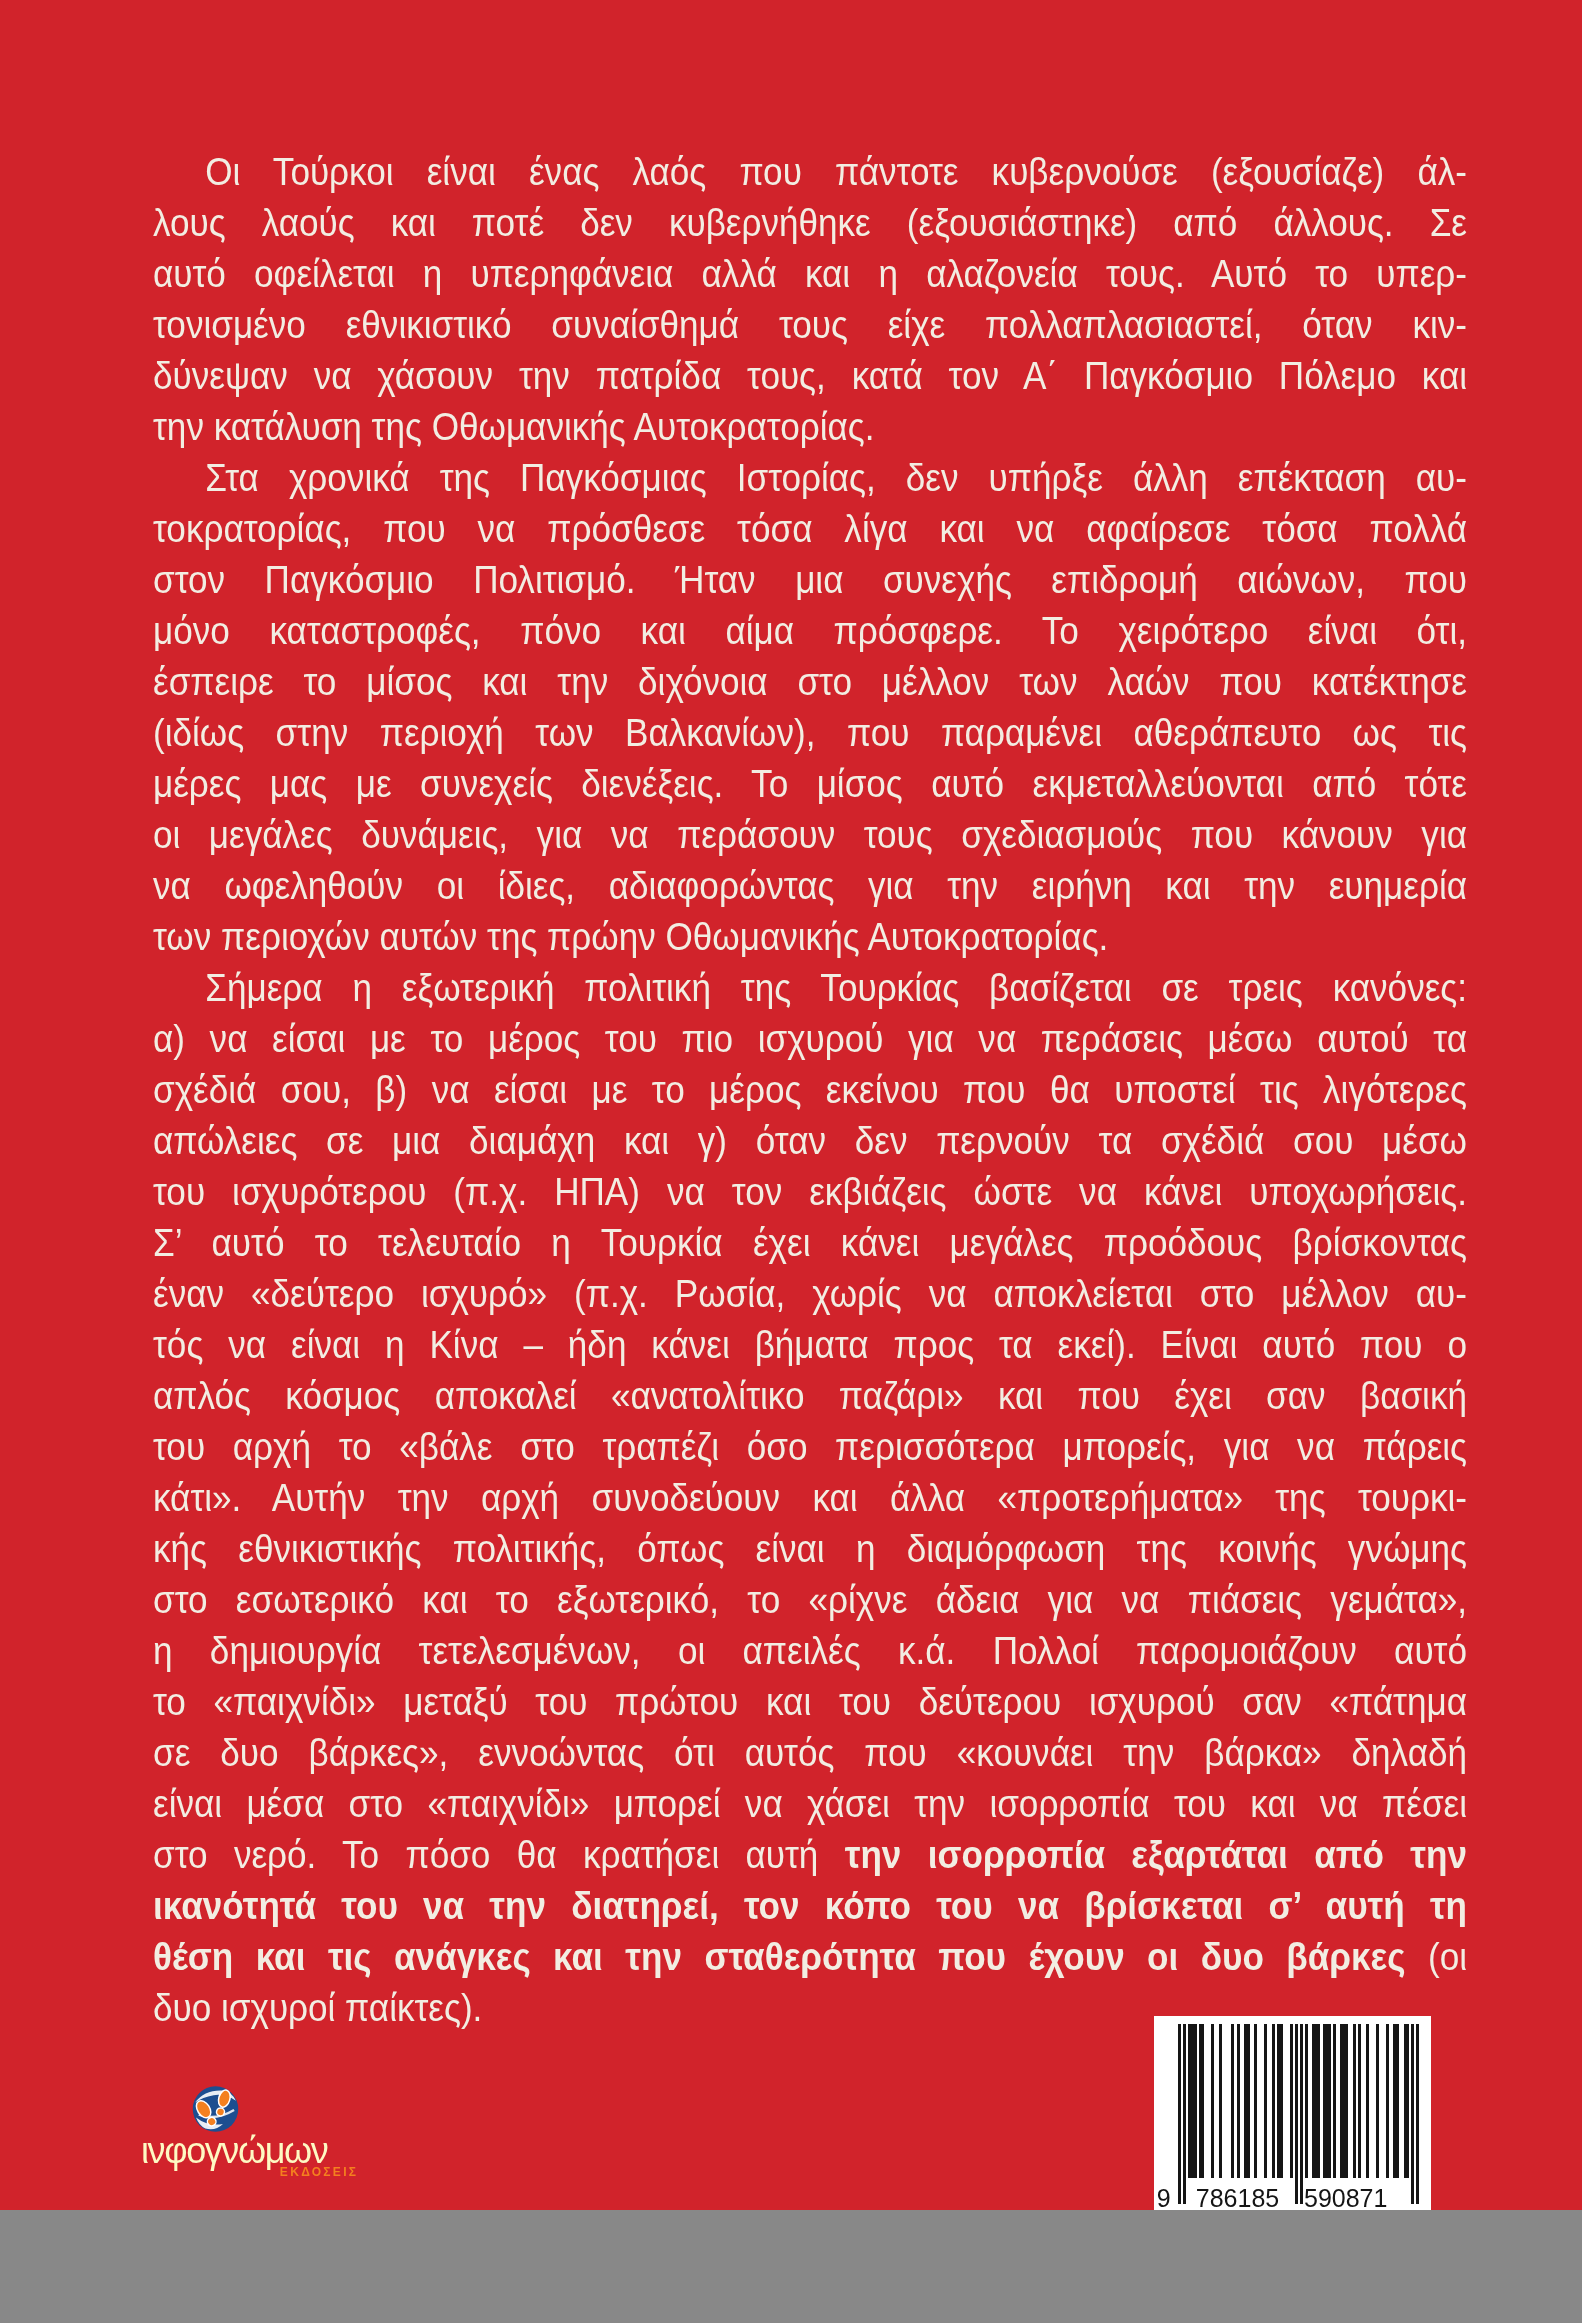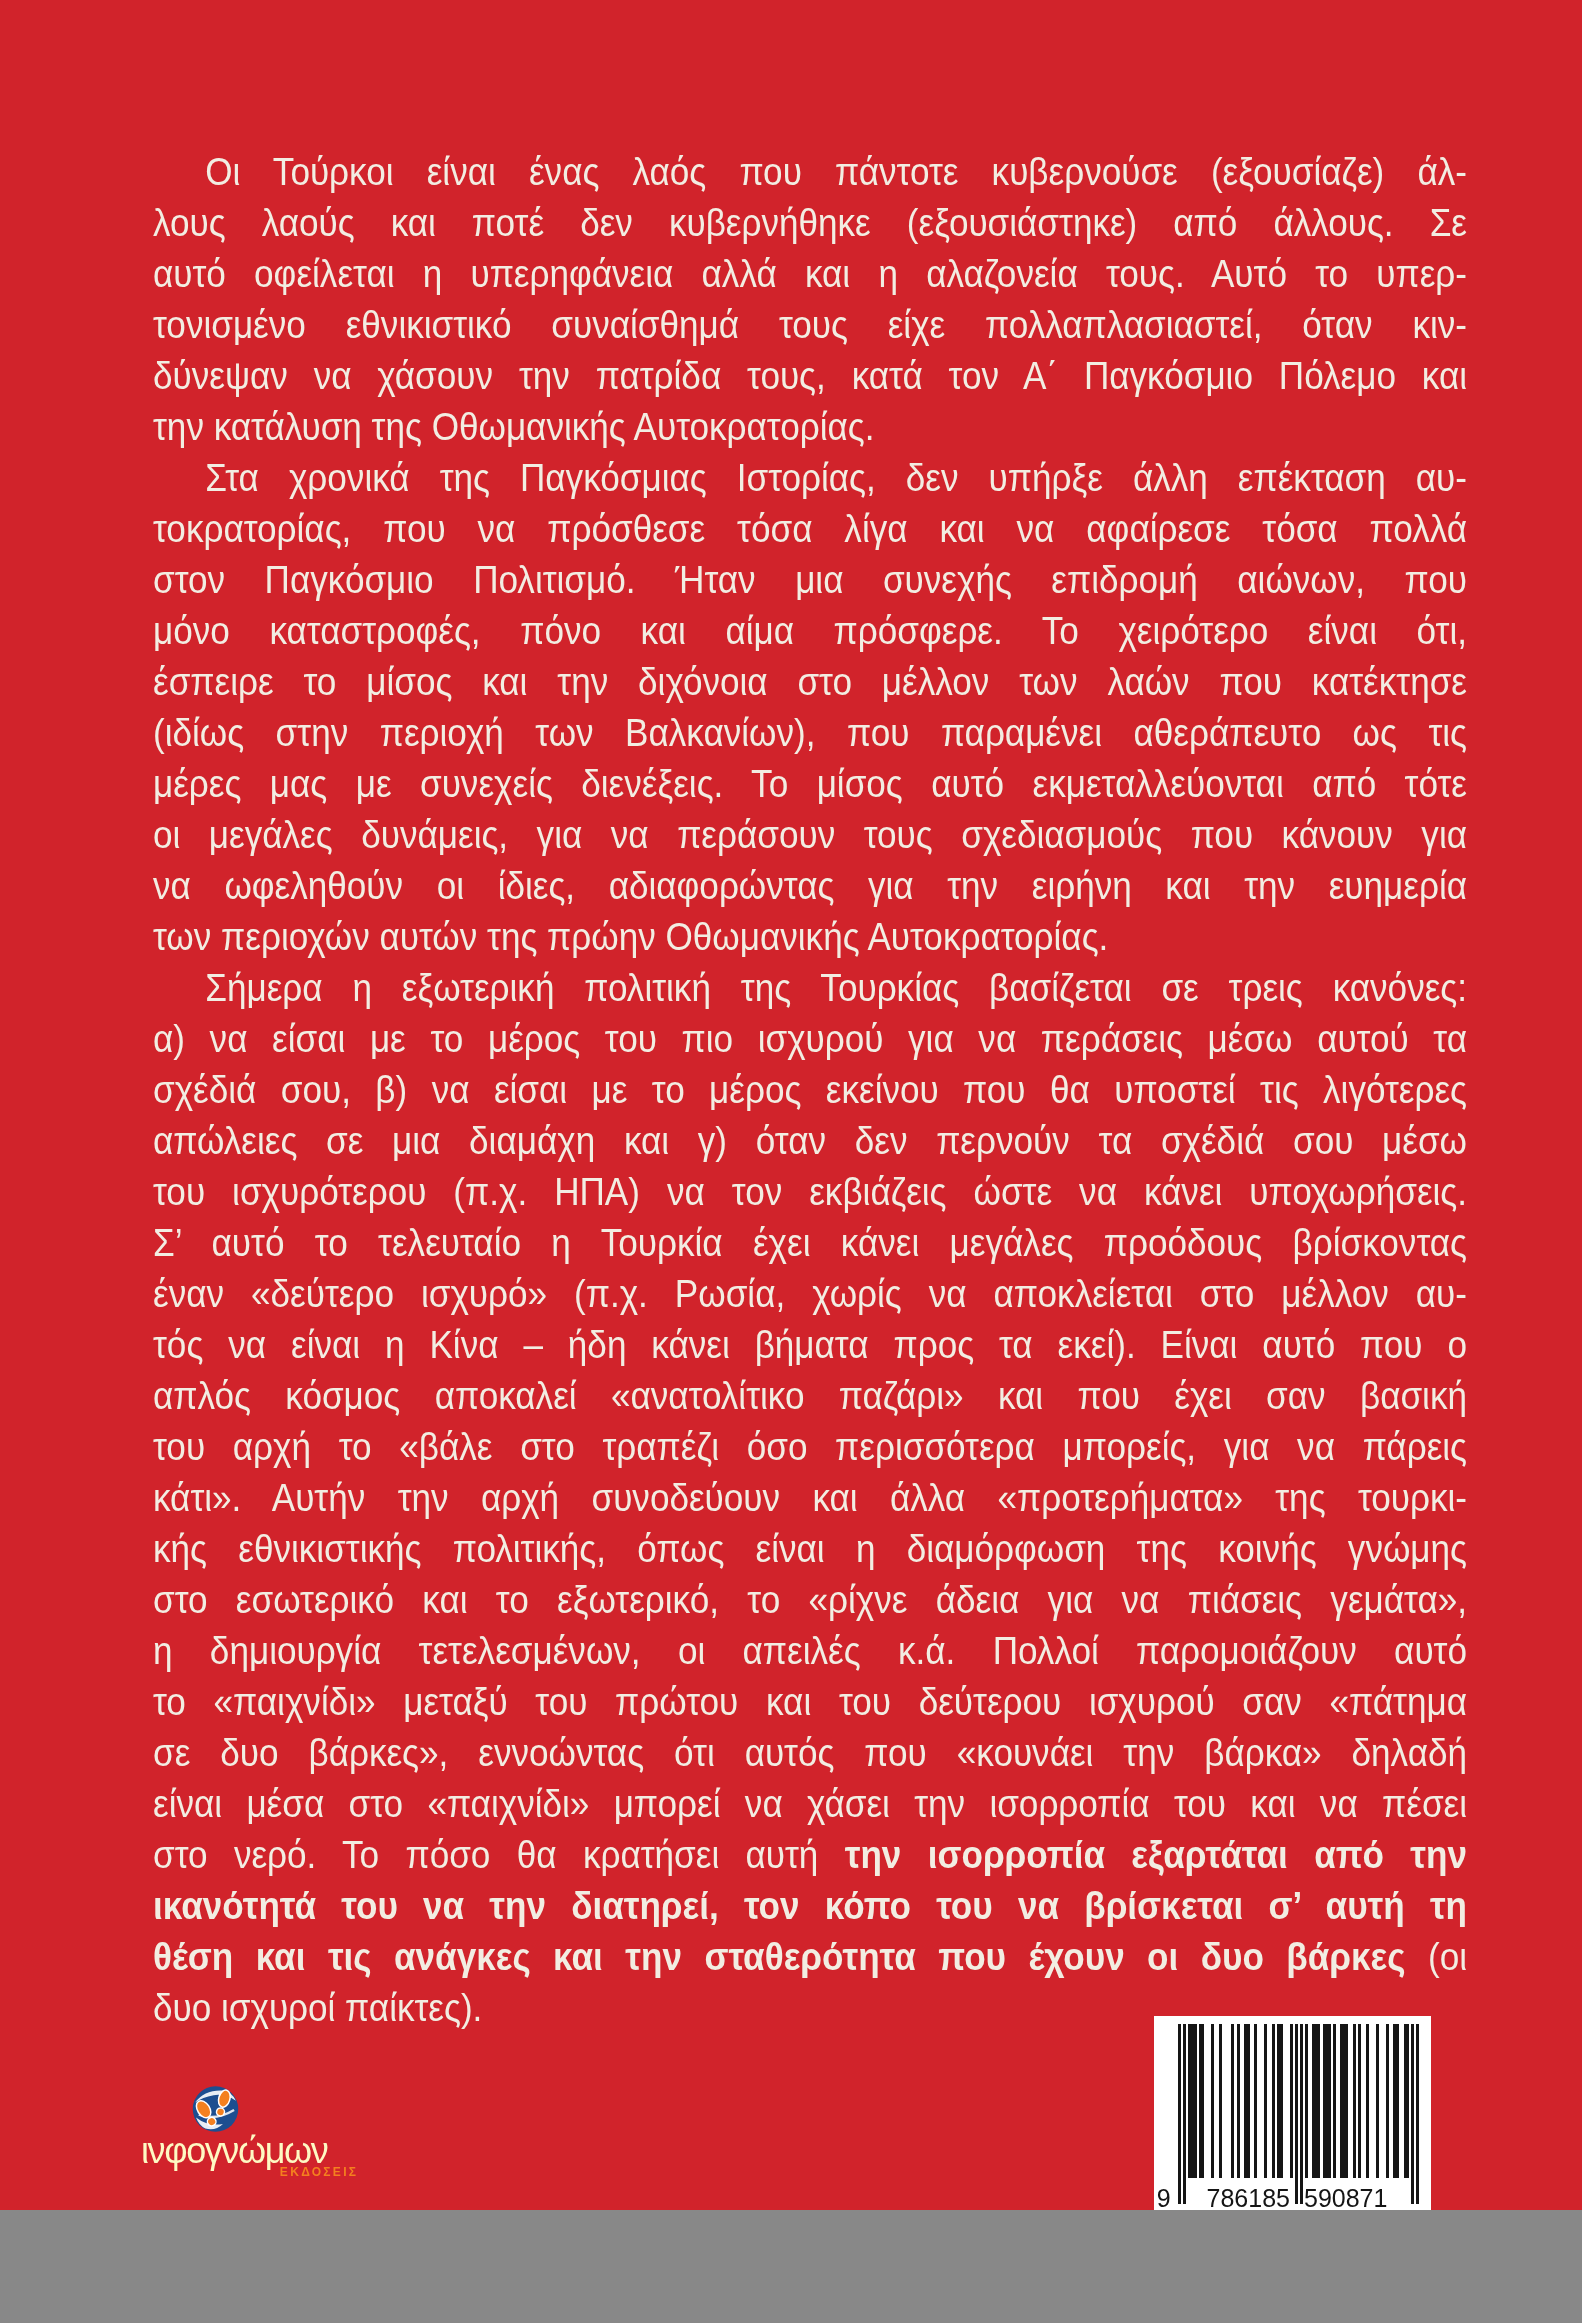--- a/index.html
+++ b/index.html
@@ -37,21 +37,21 @@
   .barcode{
     position:absolute;left:1154px;top:2016px;width:277px;height:200px;
     background:var(--bc-bg,#ffffff);
   }
   .barcode .bar{position:absolute;top:7.5px;width:2.5px;background:var(--bc-ink,#151515);}
   .barcode .digit{
     position:absolute;bottom:4.7px;font-size:25px;line-height:1;
     color:var(--bc-ink,#151515);font-family:"Liberation Sans",sans-serif;
   }
   .barcode .d0{left:2.8px;width:20.6px;text-align:left;}
-  .barcode .d1{left:31px;width:105px;text-align:right;}
+  .barcode .d1{left:31px;width:105px;text-align:center;}
   .barcode .d2{left:150px;width:105px;}
 </style>
 </head>
 <body>
 
 <div class="page">
 
   <div class="text-block">
       <div class="para">
         <div class="line first"><span>Οι Τούρκοι είναι ένας λαός που πάντοτε κυβερνούσε (εξουσίαζε) άλ-</span></div>

